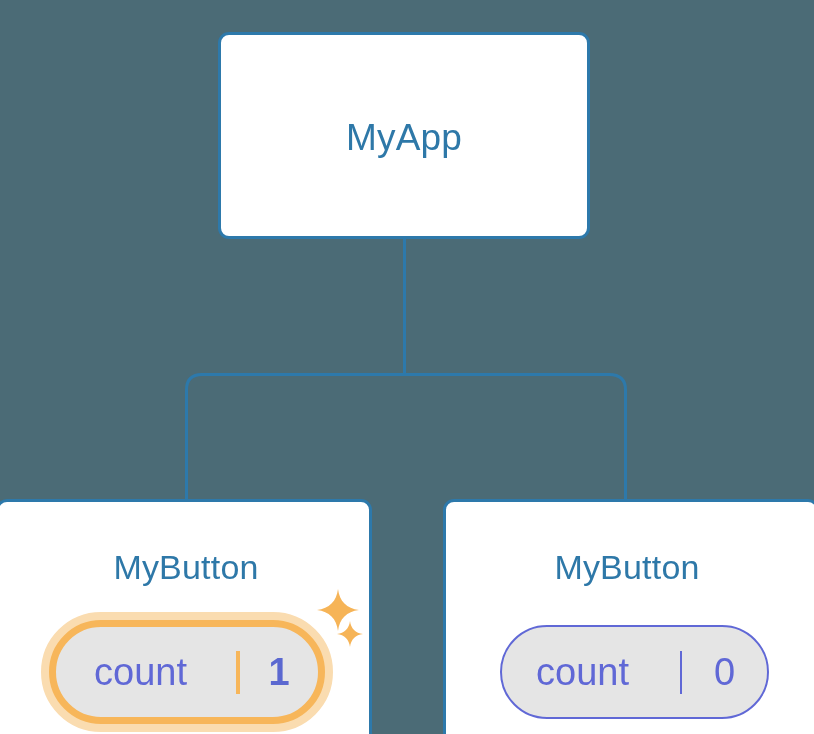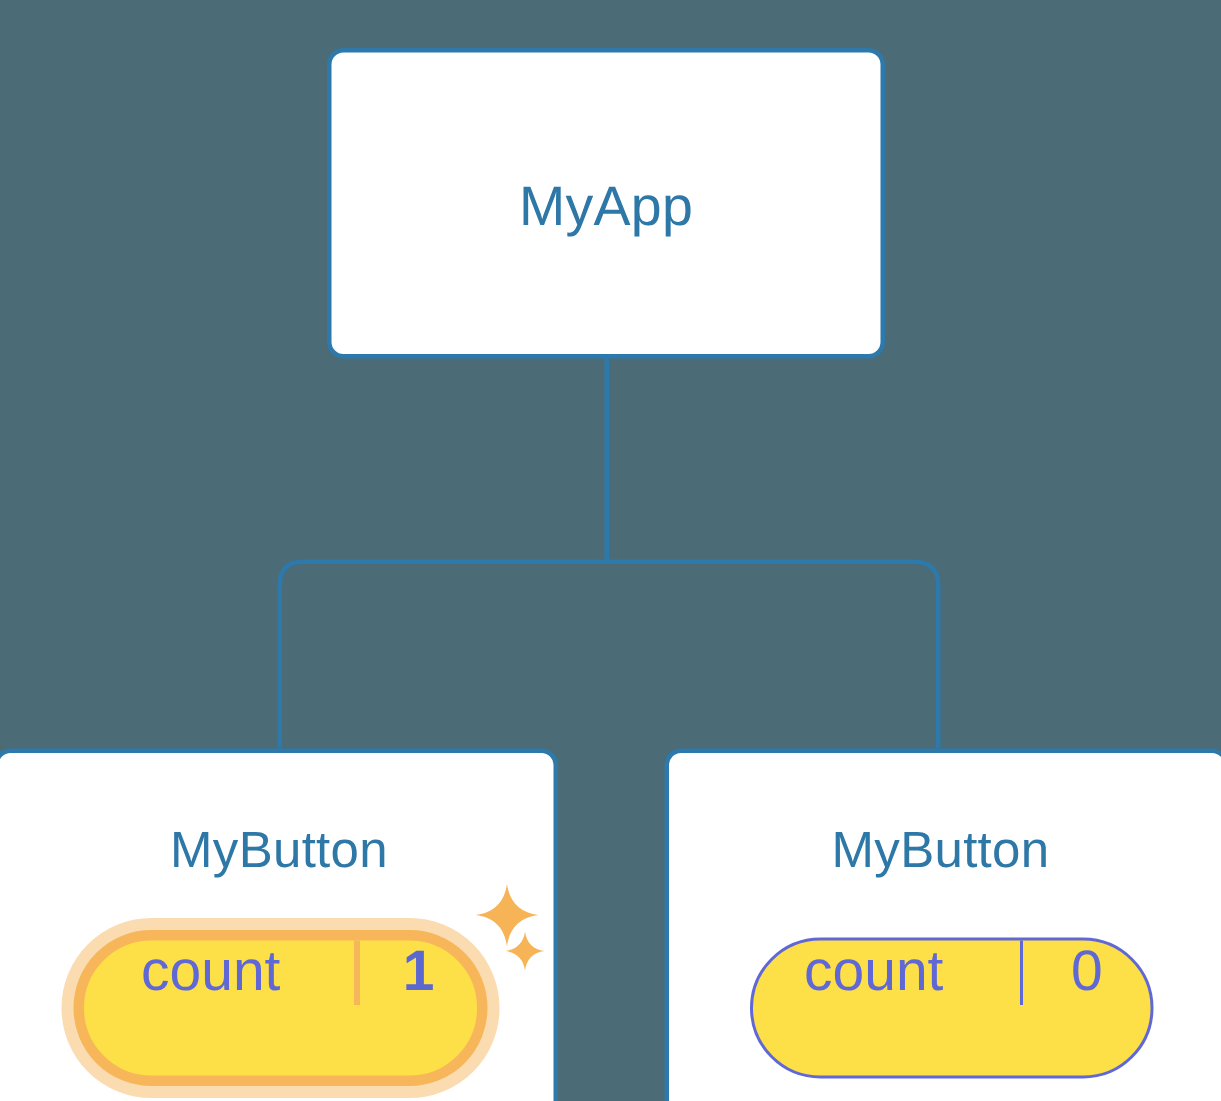--- a/index.html
+++ b/index.html
@@ -80,23 +80,23 @@
     top: 46px;
     font-size: 34px;
   }
   .node-card.child-left .node-title { left: 2px; }
   .node-card.child-right .node-title { left: -4px; }
 
   
   .state-pill {
     position: absolute;
     display: flex;
-    align-items: flex-start;
-    box-sizing: border-box;
-    background: #fde047;
+    align-items: center;
+    box-sizing: border-box;
+    background: #e5e5e5;
   }
   .pill-key, .pill-value {
     display: flex;
     align-items: center;
     justify-content: center;
     box-sizing: border-box;
     white-space: nowrap;
   }
 
   

